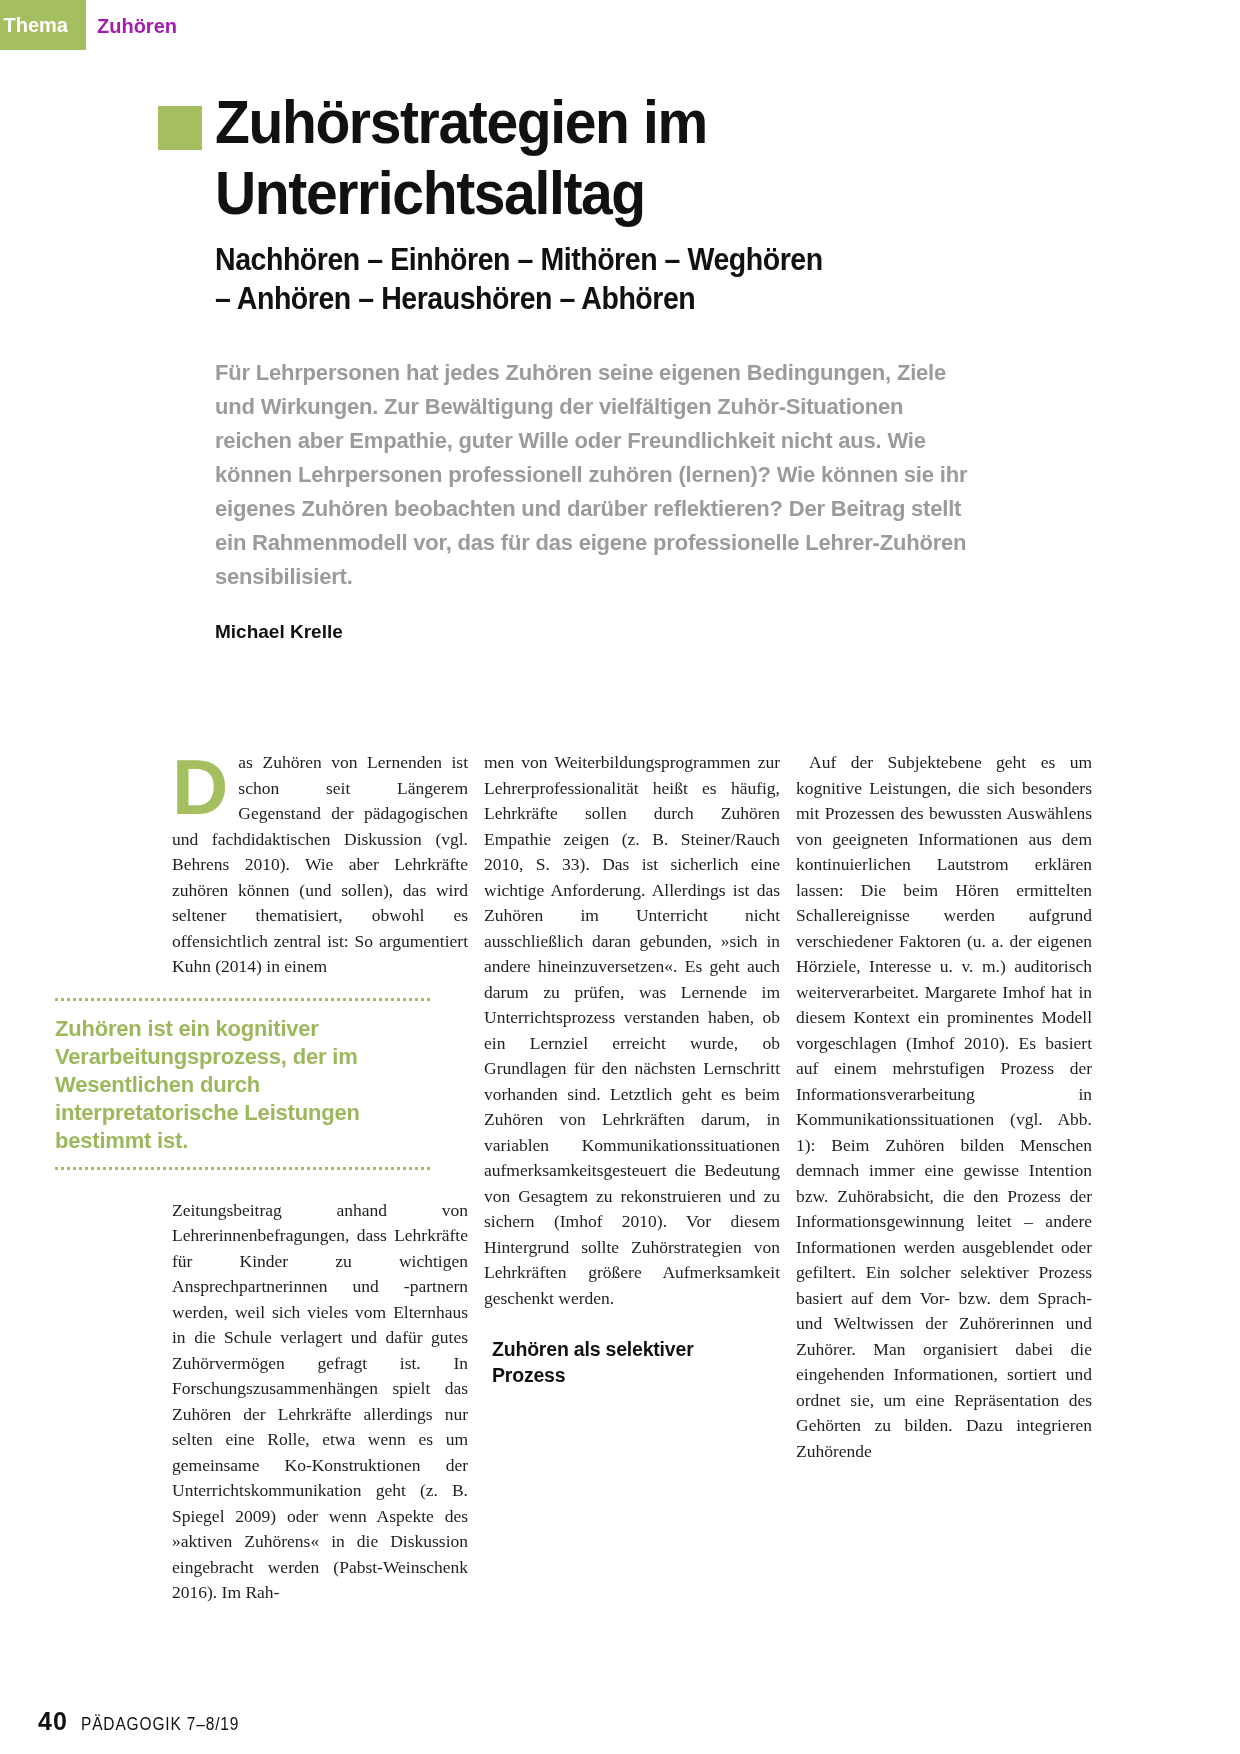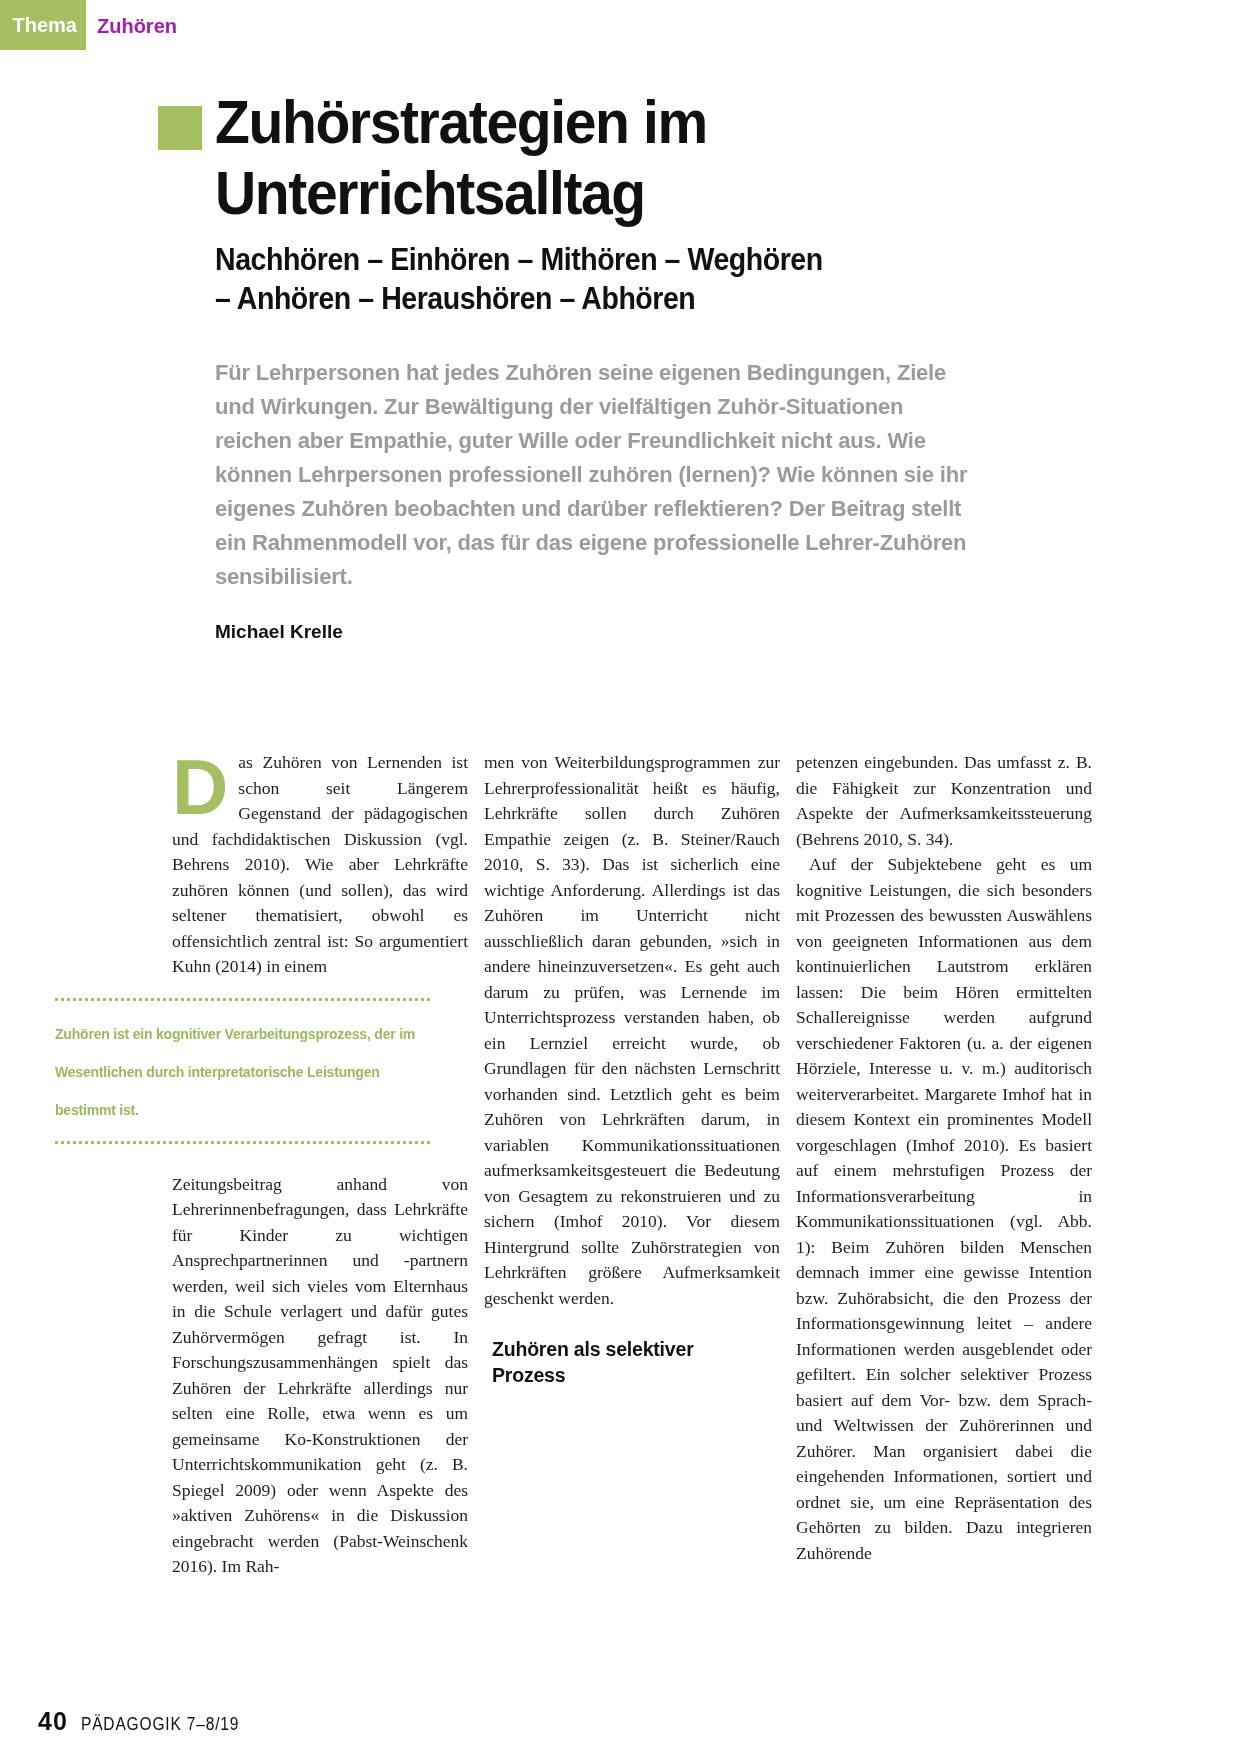--- a/index.html
+++ b/index.html
@@ -9,21 +9,21 @@
     position:relative; width:1240px; height:1754px; margin:0 auto;
     background:#ffffff; overflow:hidden;
     font-family:"Liberation Serif", serif; color:var(--ink);
   }
 
   
   .tab {
     position:absolute; left:0; top:0; width:86px; height:50px;
     background:var(--green); color:#fff;
     font-family:"Liberation Sans", sans-serif; font-weight:700; font-size:20px;
-    display:flex; align-items:center; justify-content:flex-end; padding-right:9px;
+    display:flex; align-items:center; justify-content:flex-end; padding-right:18px;
   }
   .topic {
     position:absolute; left:97px; top:0; height:52px;
     display:flex; align-items:center;
     font-family:"Liberation Sans", sans-serif; font-weight:700; font-size:20px; color:#a21caf;
   }
 
   
   .title-square { position:absolute; left:158px; top:106px; width:44px; height:44px; background:var(--green); }
   .title {
@@ -62,21 +62,21 @@
 
   .dropcap {
     float:left; font-family:"Liberation Sans", sans-serif; font-weight:700;
     font-size:78px; line-height:60px; color:var(--green); margin:7px 10px 0 0;
   }
 
   .pullquote {
     margin:18px 0 28px -117px; width:375px; padding:14px 2px 12px 0;
     border-top:3px dotted var(--green); border-bottom:3px dotted var(--green);
     font-family:"Liberation Sans", sans-serif; font-weight:700;
-    font-size:14px; line-height:38px; letter-spacing:-0.2px;
+    font-size:22px; line-height:28px; letter-spacing:-0.2px;
     color:#9cb85c; text-align:left; hyphens:none;
   }
 
   .subhead {
     font-family:"Liberation Sans", sans-serif; font-weight:700; font-size:19.5px;
     letter-spacing:-0.2px; color:#111; margin:26px 8px 17px; text-align:left;
   }
 
   
   .footer-left {
@@ -123,21 +123,20 @@
     <div class="pullquote">Zuhören ist ein kognitiver Verarbeitungsprozess, der im Wesentlichen durch interpretatorische Leistungen bestimmt ist.</div>
     <p>Zeitungsbeitrag anhand von Lehrerinnenbefragungen, dass Lehrkräfte für Kinder zu wichtigen Ansprechpartnerinnen und -partnern werden, weil sich vieles vom Elternhaus in die Schule verlagert und dafür gutes Zuhörvermögen gefragt ist. In Forschungszusammenhängen spielt das Zuhören der Lehrkräfte allerdings nur selten eine Rolle, etwa wenn es um gemeinsame Ko-Konstruktionen der Unterrichtskommunikation geht (z. B. Spiegel 2009) oder wenn Aspekte des »aktiven Zuhörens« in die Diskussion eingebracht werden (Pabst-Weinschenk 2016). Im Rah-</p>
   </div>
 
   <div class="col col-2">
     <p>men von Weiterbildungsprogrammen zur Lehrerprofessionalität heißt es häufig, Lehrkräfte sollen durch Zuhören Empathie zeigen (z. B. Steiner/Rauch 2010, S. 33). Das ist sicherlich eine wichtige Anforderung. Allerdings ist das Zuhören im Unterricht nicht ausschließlich daran gebunden, »sich in andere hineinzuversetzen«. Es geht auch darum zu prüfen, was Lernende im Unterrichtsprozess verstanden haben, ob ein Lernziel erreicht wurde, ob Grundlagen für den nächsten Lernschritt vorhanden sind. Letztlich geht es beim Zuhören von Lehrkräften darum, in variablen Kommunikationssituationen aufmerksamkeitsgesteuert die Bedeutung von Gesagtem zu rekonstruieren und zu sichern (Imhof 2010). Vor diesem Hintergrund sollte Zuhörstrategien von Lehrkräften größere Aufmerksamkeit geschenkt werden.</p>
     <h3 class="subhead">Zuhören als selektiver Prozess</h3>
   </div>
 
   <div class="col col-3">
-    <p>petenzen eingebunden. Das umfasst z. B. die Fähigkeit zur Konzentration und Aspekte der Aufmerksamkeitssteuerung (Behrens 2010, S. 34).</p>
     <p class="indent">Auf der Subjektebene geht es um kognitive Leistungen, die sich besonders mit Prozessen des bewussten Auswählens von geeigneten Informationen aus dem kontinuierlichen Lautstrom erklären lassen: Die beim Hören ermittelten Schallereignisse werden aufgrund verschiedener Faktoren (u. a. der eigenen Hörziele, Interesse u. v. m.) auditorisch weiterverarbeitet. Margarete Imhof hat in diesem Kontext ein prominentes Modell vorgeschlagen (Imhof 2010). Es basiert auf einem mehrstufigen Prozess der Informationsverarbeitung in Kommunikationssituationen (vgl. Abb. 1): Beim Zuhören bilden Menschen demnach immer eine gewisse Intention bzw. Zuhörabsicht, die den Prozess der Informationsgewinnung leitet – andere Informationen werden ausgeblendet oder gefiltert. Ein solcher selektiver Prozess basiert auf dem Vor- bzw. dem Sprach- und Weltwissen der Zuhörerinnen und Zuhörer. Man organisiert dabei die eingehenden Informationen, sortiert und ordnet sie, um eine Repräsentation des Gehörten zu bilden. Dazu integrieren Zuhörende</p>
   </div>
 
   <div class="footer-left">
     <span class="page-num">40</span>
     <span class="journal">PÄDAGOGIK 7–8/19</span>
   </div>
 
 </div>
 

